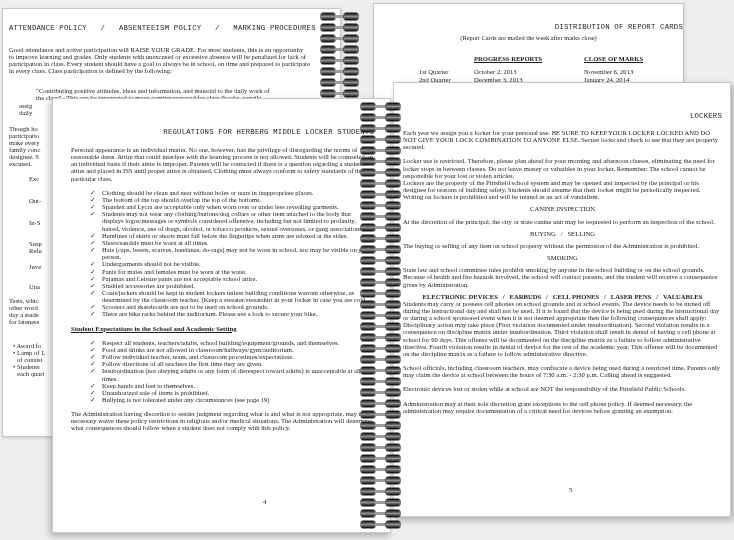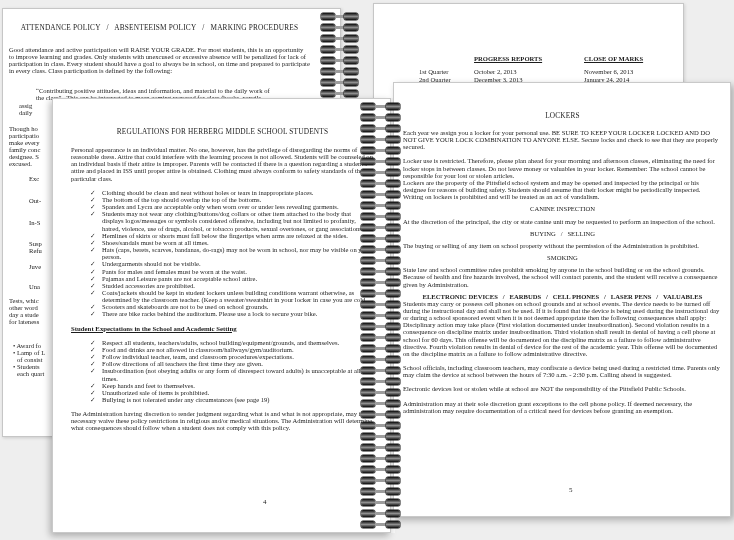--- a/index.html
+++ b/index.html
@@ -21,21 +21,21 @@
   #back-coils  { left:321px; top:13px;  width:37px; z-index:20; }
   #front-coils { left:361px; top:103px; width:39px; z-index:40; }
   .coil { display:flex; align-items:center; height:7px; margin-bottom:4px; }
   .coil .pill { width:14px; height:7px; flex:none; border-radius:2px;
                 background:linear-gradient(180deg,#1d1d1d 8%,#8f8f8f 50%,#1d1d1d 92%);
                 box-shadow:0 0 0 0.5px #121212; }
   .coil .bar  { flex:1; height:2.5px; background:#9d9d9d; }
 
   
   .doc  { font-size:6.6px; line-height:7.15px; }
-  .title{ font-size:7.3px; line-height:8px; text-align:center; white-space:pre; letter-spacing:0.2px; }
+  .title{ font-size:7.3px; line-height:8px; text-align:right; white-space:pre; letter-spacing:0.2px;font-family:Liberation Mono, monospace; }
   .para { margin:0; }
   .gap7 { margin-top:7px; }
 
   
   .bl-content { padding:15px 30px 0 6px; }
   .bl-title   { margin-bottom:14px; }
   .bl-quote   { margin:12px 0 0 27px; white-space:pre; }
   .frag { position:absolute; font-size:6.6px; line-height:7.15px; white-space:pre; }
 
   
@@ -102,20 +102,24 @@
         <div class="frag" style="left: 6px; top: 309px;">for lateness</div>
         <div class="frag" style="left: 10px; top: 333px;">• Award fo</div>
         <div class="frag" style="left: 10px; top: 340px;">• Lamp of L</div>
         <div class="frag" style="left: 14px; top: 347px;">of consist</div>
         <div class="frag" style="left: 10px; top: 354px;">• Students</div>
         <div class="frag" style="left: 14px; top: 361px;">each quart</div>
       </div>
   </div>
 
   <div id="back-right-page" class="page doc">
+    <div class="br-head">
+      <div class="title">DISTRIBUTION OF REPORT CARDS</div>
+      <div class="br-sub">(Report Cards are mailed the week after marks close)</div>
+    </div>
     <div id="br-table">
       <div class="br-headrow">
         <span class="br-c-q"></span>
         <span class="br-c-p"><span class="u">PROGRESS REPORTS</span></span>
         <span class="br-c-c"><span class="u">CLOSE OF MARKS</span></span>
       </div>
       <div class="br-rows">
         <div class="br-row">
           <span class="br-c-q">1st Quarter</span>
           <span class="br-c-p">October 2, 2013</span>
@@ -180,21 +184,21 @@
         <span class="pill"></span>
         <span class="bar"></span>
         <span class="pill"></span>
       </div>
     </div>
 
   <div id="seam-backer"></div>
 
   <div id="front-left-page" class="page doc">
     <div class="fl-content">
-      <div class="title fl-title">REGULATIONS FOR HERBERG MIDDLE SCHOOL STUDENTS</div>
+      <div class="title fl-title">REGULATIONS FOR HERBERG MIDDLE LOCKER STUDENTS</div>
       <p class="para">Personal appearance is an individual matter.  No one, however, has the privilege of disregarding the norms of reasonable dress.  Attire that could interfere with the learning process is not allowed.  Students will be counseled on an individual basis if their attire is improper.  Parents will be contacted if there is a question regarding a student's attire and placed in ISS until proper attire is obtained.  Clothing must always conform to safety standards of the particular class.</p>
       <div class="checklist" id="dress-checklist">
           <div class="check-item">
             <span class="chk">✓</span>
             <span class="txt">Clothing should be clean and neat without holes or tears in inappropriate places.</span>
           </div>
           <div class="check-item">
             <span class="chk">✓</span>
             <span class="txt">The bottom of the top should overlap the top of the bottoms.</span>
           </div>

